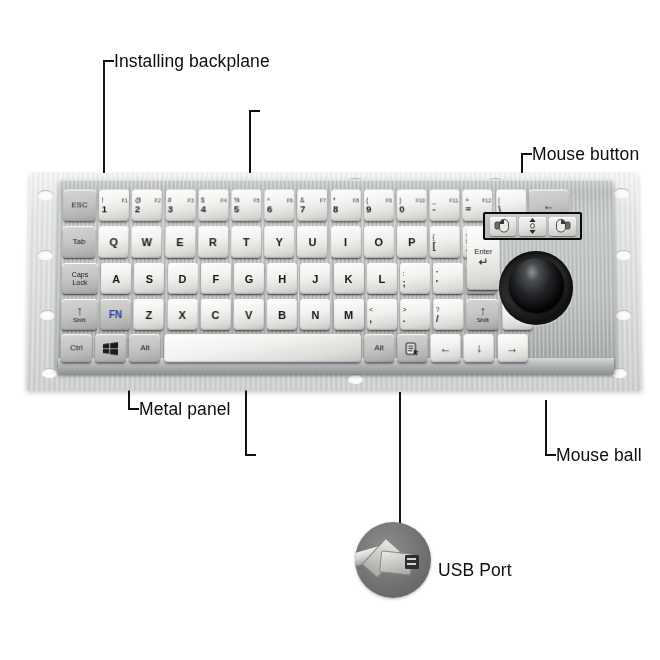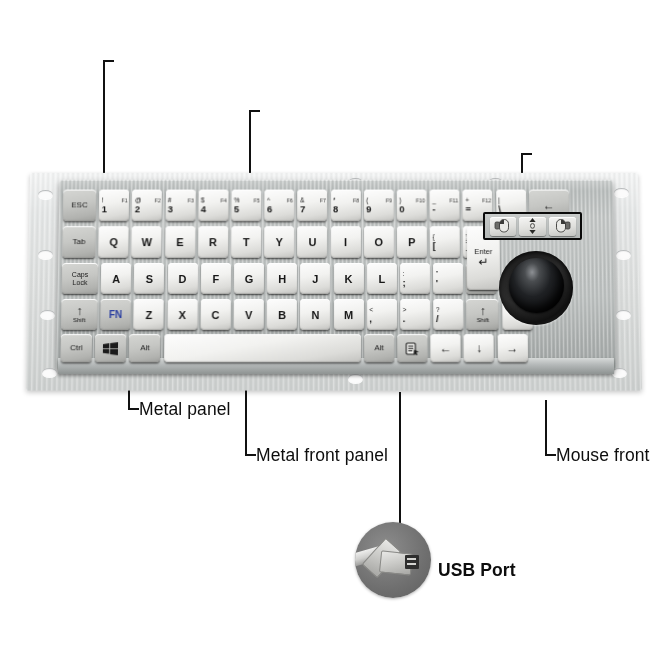--- a/index.html
+++ b/index.html
@@ -181,24 +181,25 @@
   <div class="elbow" style="left:128px;top:408px;width:11px;"></div>
 
   <div class="stem" style="left:245px;top:390px;height:66px;"></div>
   <div class="elbow" style="left:245px;top:454px;width:11px;"></div>
 
   <div class="stem" style="left:545px;top:400px;height:56px;"></div>
   <div class="elbow" style="left:545px;top:454px;width:11px;"></div>
 
   <div class="stem" style="left:399px;top:392px;height:132px;"></div>
 
+  <div class="callout" style="left:114px;top:53px;">Installing backplane</div>
+  <div class="callout" style="left:532px;top:146px;">Mouse button</div>
   <div class="callout" style="left:139px;top:401px;">Metal panel</div>
-  <div class="callout" style="left:256px;top:447px;">Metal front panel</div>
-  <div class="callout" style="left:556px;top:447px;">Mouse front</div>
-  <div class="callout" style="left:438px;top:562px;font-weight:bold;">USB Port</div>
+  <div class="callout" style="left:556px;top:447px;">Mouse ball</div>
+  <div class="callout" style="left:438px;top:562px;">USB Port</div>
 
   <div id="kbWrap">
 
     <div class="backplane"></div>
     <div class="hole" style="left:20px;top:18px;"></div>
     <div class="hole" style="left:20px;top:78px;"></div>
     <div class="hole" style="left:22px;top:138px;"></div>
     <div class="hole" style="left:24px;top:196px;"></div>
     <div class="hole" style="left:168px;top:8px;"></div>
     <div class="hole" style="left:330px;top:6px;"></div>

